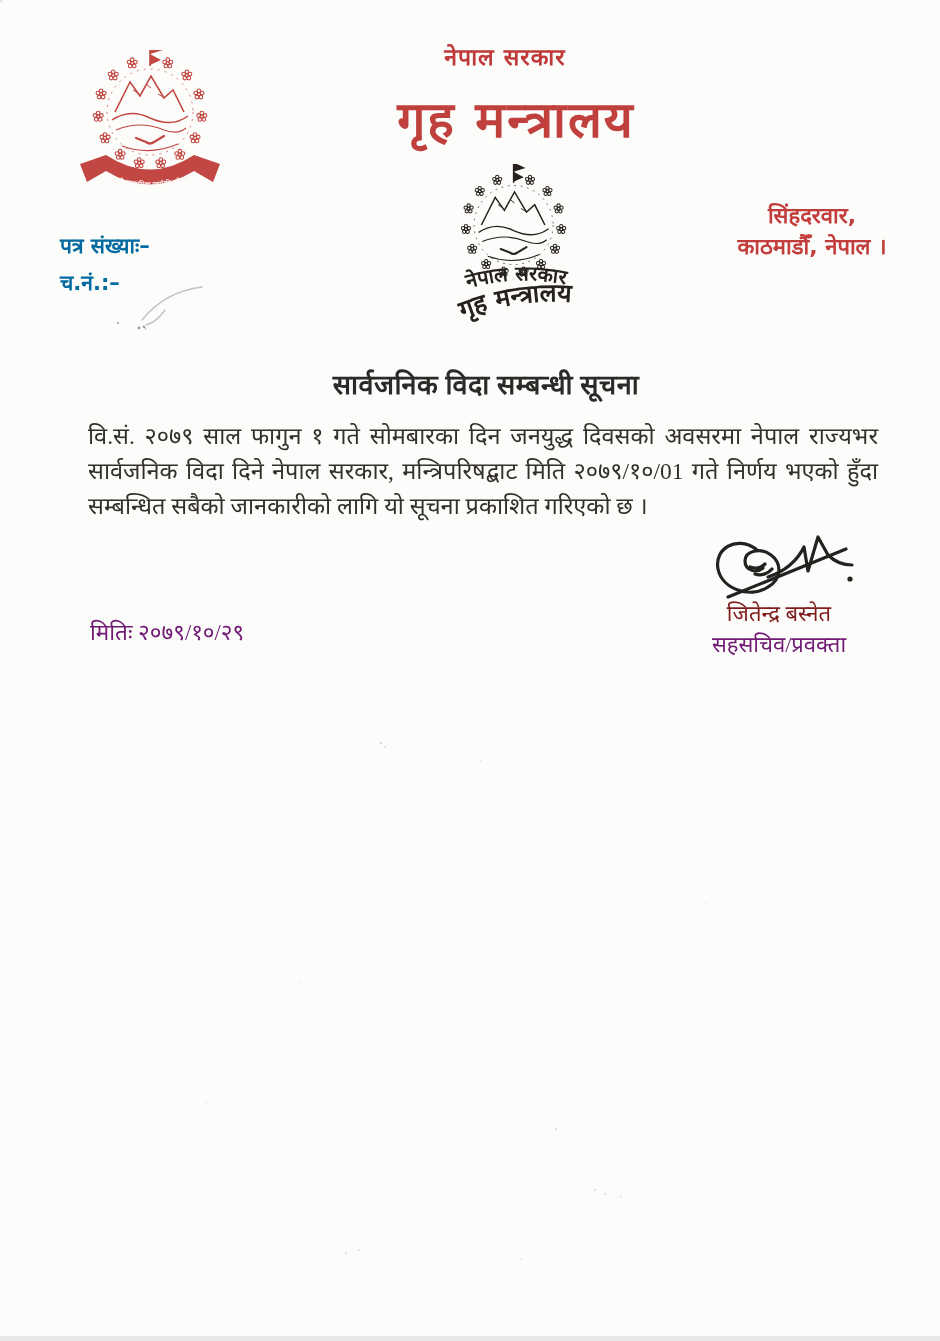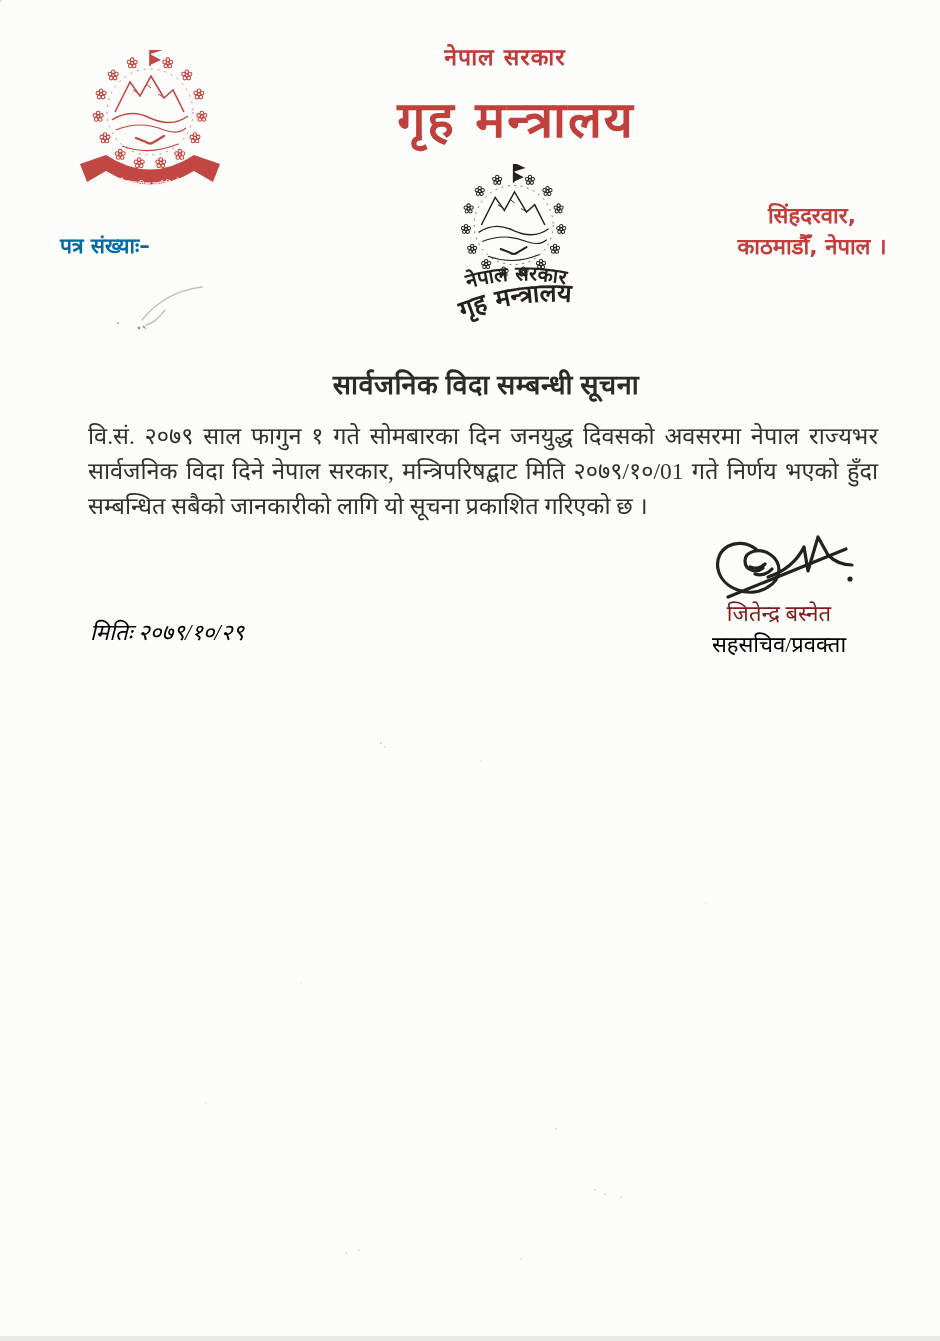--- a/index.html
+++ b/index.html
@@ -44,24 +44,24 @@
     font-size:23.5px; line-height:35px; color:#33302c;
     text-align:justify;
   }
   
   .sig-name{
     left:690px; top:597px; width:178px; text-align:center;
     font-size:22px; color:#7f1d1d;
   }
   .sig-designation{
     left:683px; top:628px; width:192px; text-align:center;
-    font-size:22px; color:#000000;
+    font-size:22px; color:#701a75;
   }
   .date-line{
-    left:90px; top:616px; font-size:22.5px; color:#000000;font-style:italic;
+    left:90px; top:616px; font-size:22.5px; color:#701a75;
   }
   
   .speck{
     left:0; top:0; width:2px; height:2px; border-radius:50%;
     background:rgba(40,40,40,0.18);
     box-shadow:
       380px 742px 0 0 rgba(40,40,40,0.22),
       384px 746px 0 0 rgba(40,40,40,0.14),
       555px 1128px 0 0 rgba(40,40,40,0.16),
       594px 1189px 0 0 rgba(40,40,40,0.20),
@@ -149,20 +149,21 @@
     <text font-size="20" font-weight="700" fill="currentColor" text-anchor="middle">
       <textPath href="#stampArc1" startOffset="50%">नेपाल सरकार</textPath>
     </text>
     <text font-size="25" font-weight="700" fill="currentColor" text-anchor="middle">
       <textPath href="#stampArc2" startOffset="50%">गृह मन्त्रालय</textPath>
     </text>
   </svg>
 
   <div class="abs ref-block">
     <div>पत्र संख्याः–</div>
+    <div>च.नं.:–</div>
   </div>
 
   <svg class="abs" style="left:130px;top:278px" width="100" height="60" viewBox="0 0 100 60">
     <path d="M12,42 C28,22 48,12 72,9 M16,47 c8,-2 14,-8 19,-15 m-22,16 l3,3" fill="none" stroke="rgba(70,70,70,0.32)" stroke-width="1.4" stroke-linecap="round"></path>
     <circle cx="9" cy="50" r="1.4" fill="rgba(50,50,50,0.5)"></circle>
     <circle cx="14" cy="49" r="1.1" fill="rgba(50,50,50,0.4)"></circle>
   </svg>
 
   <div class="abs addr-block">
     <div>सिंहदरवार,</div>

